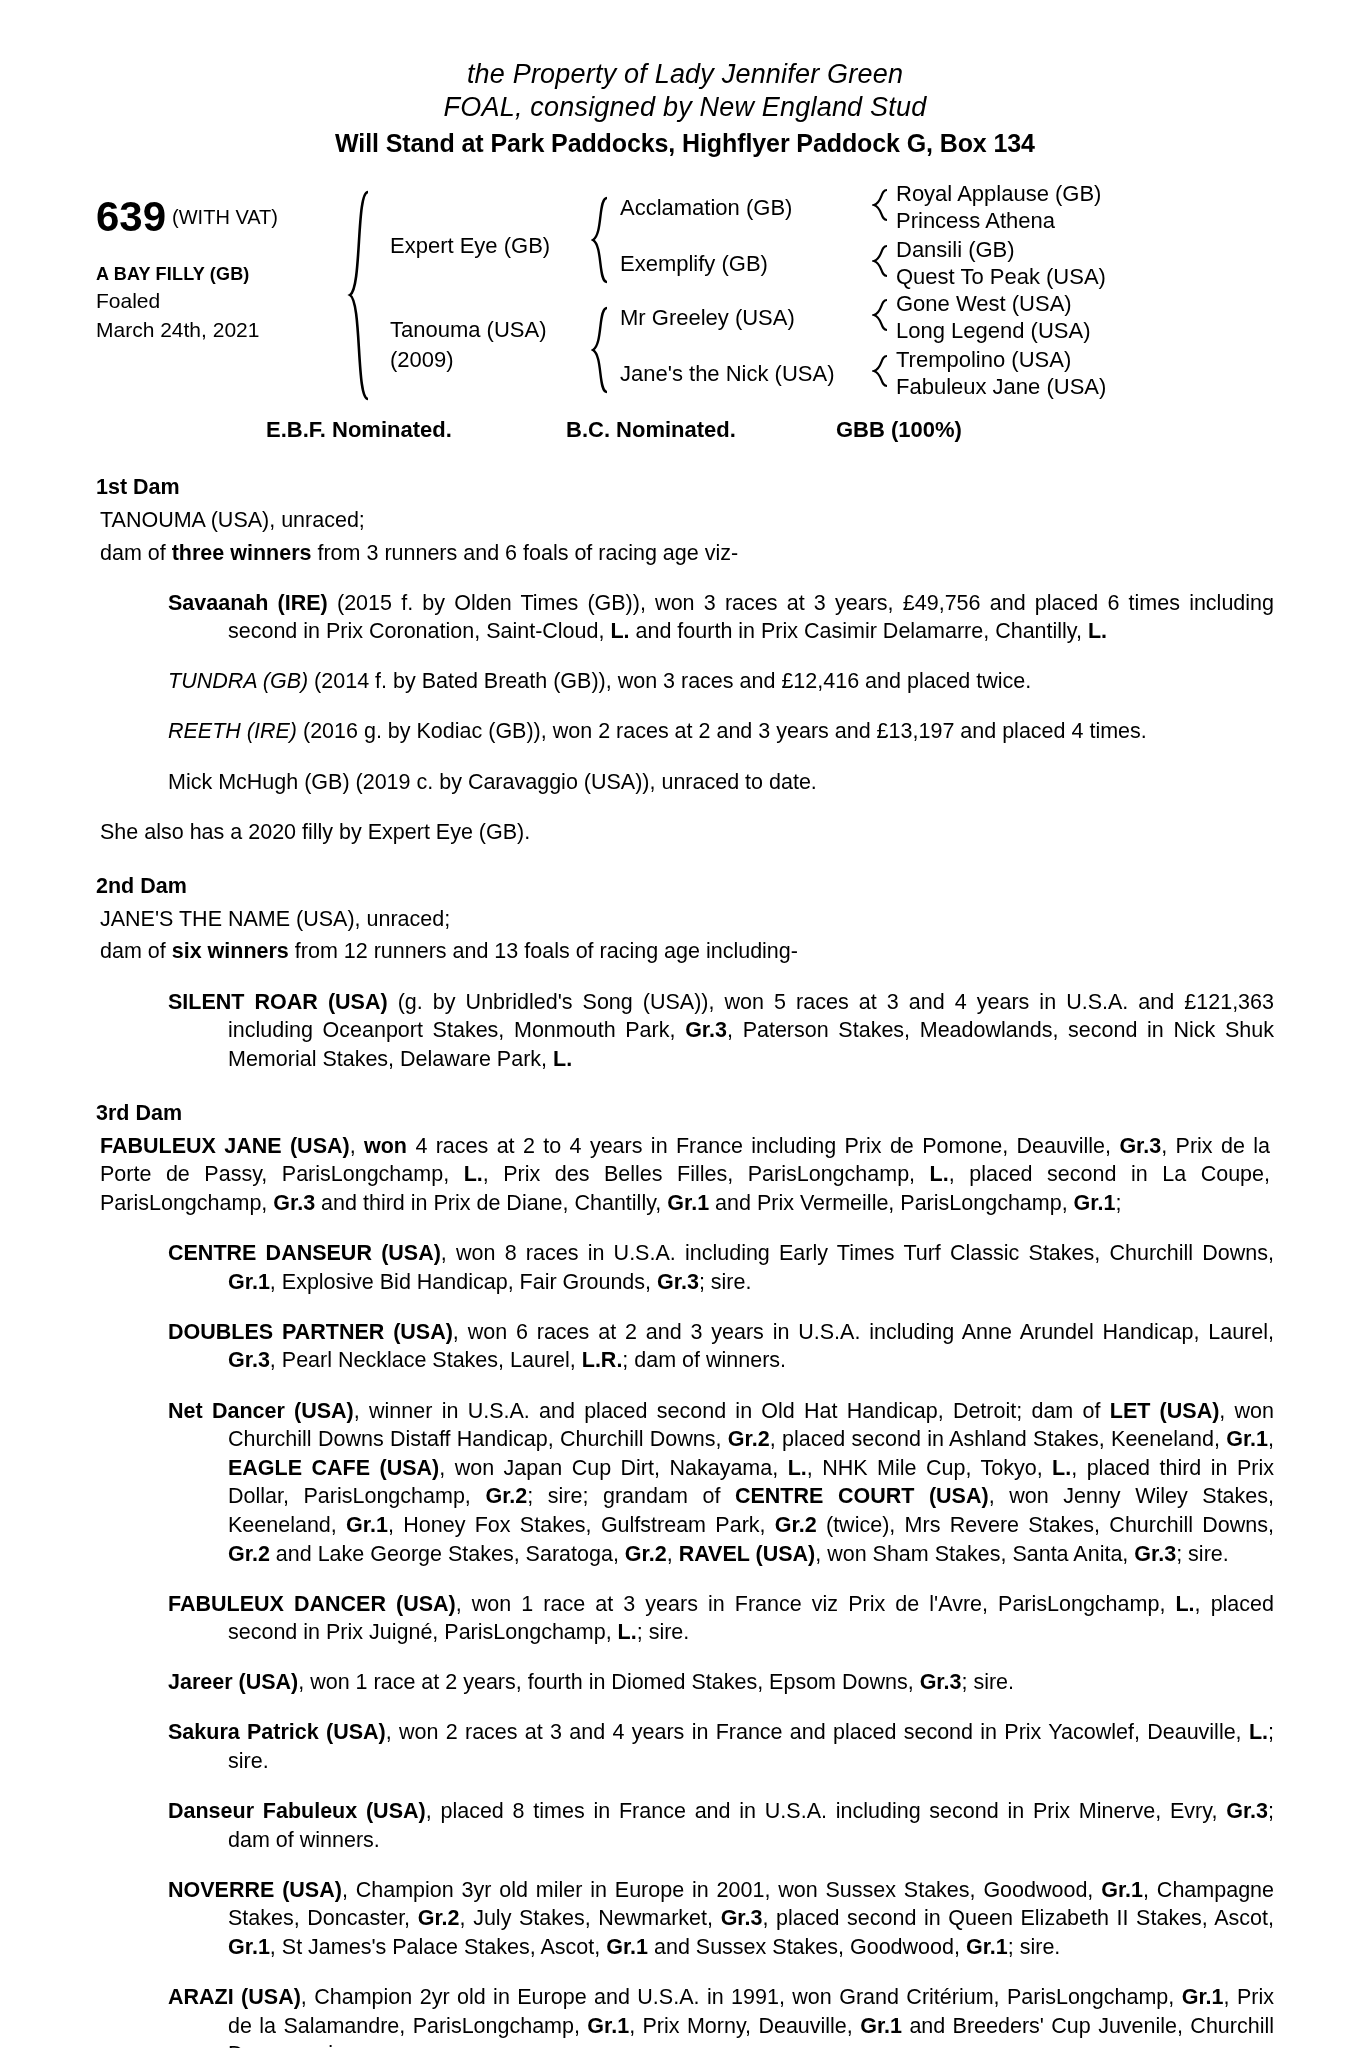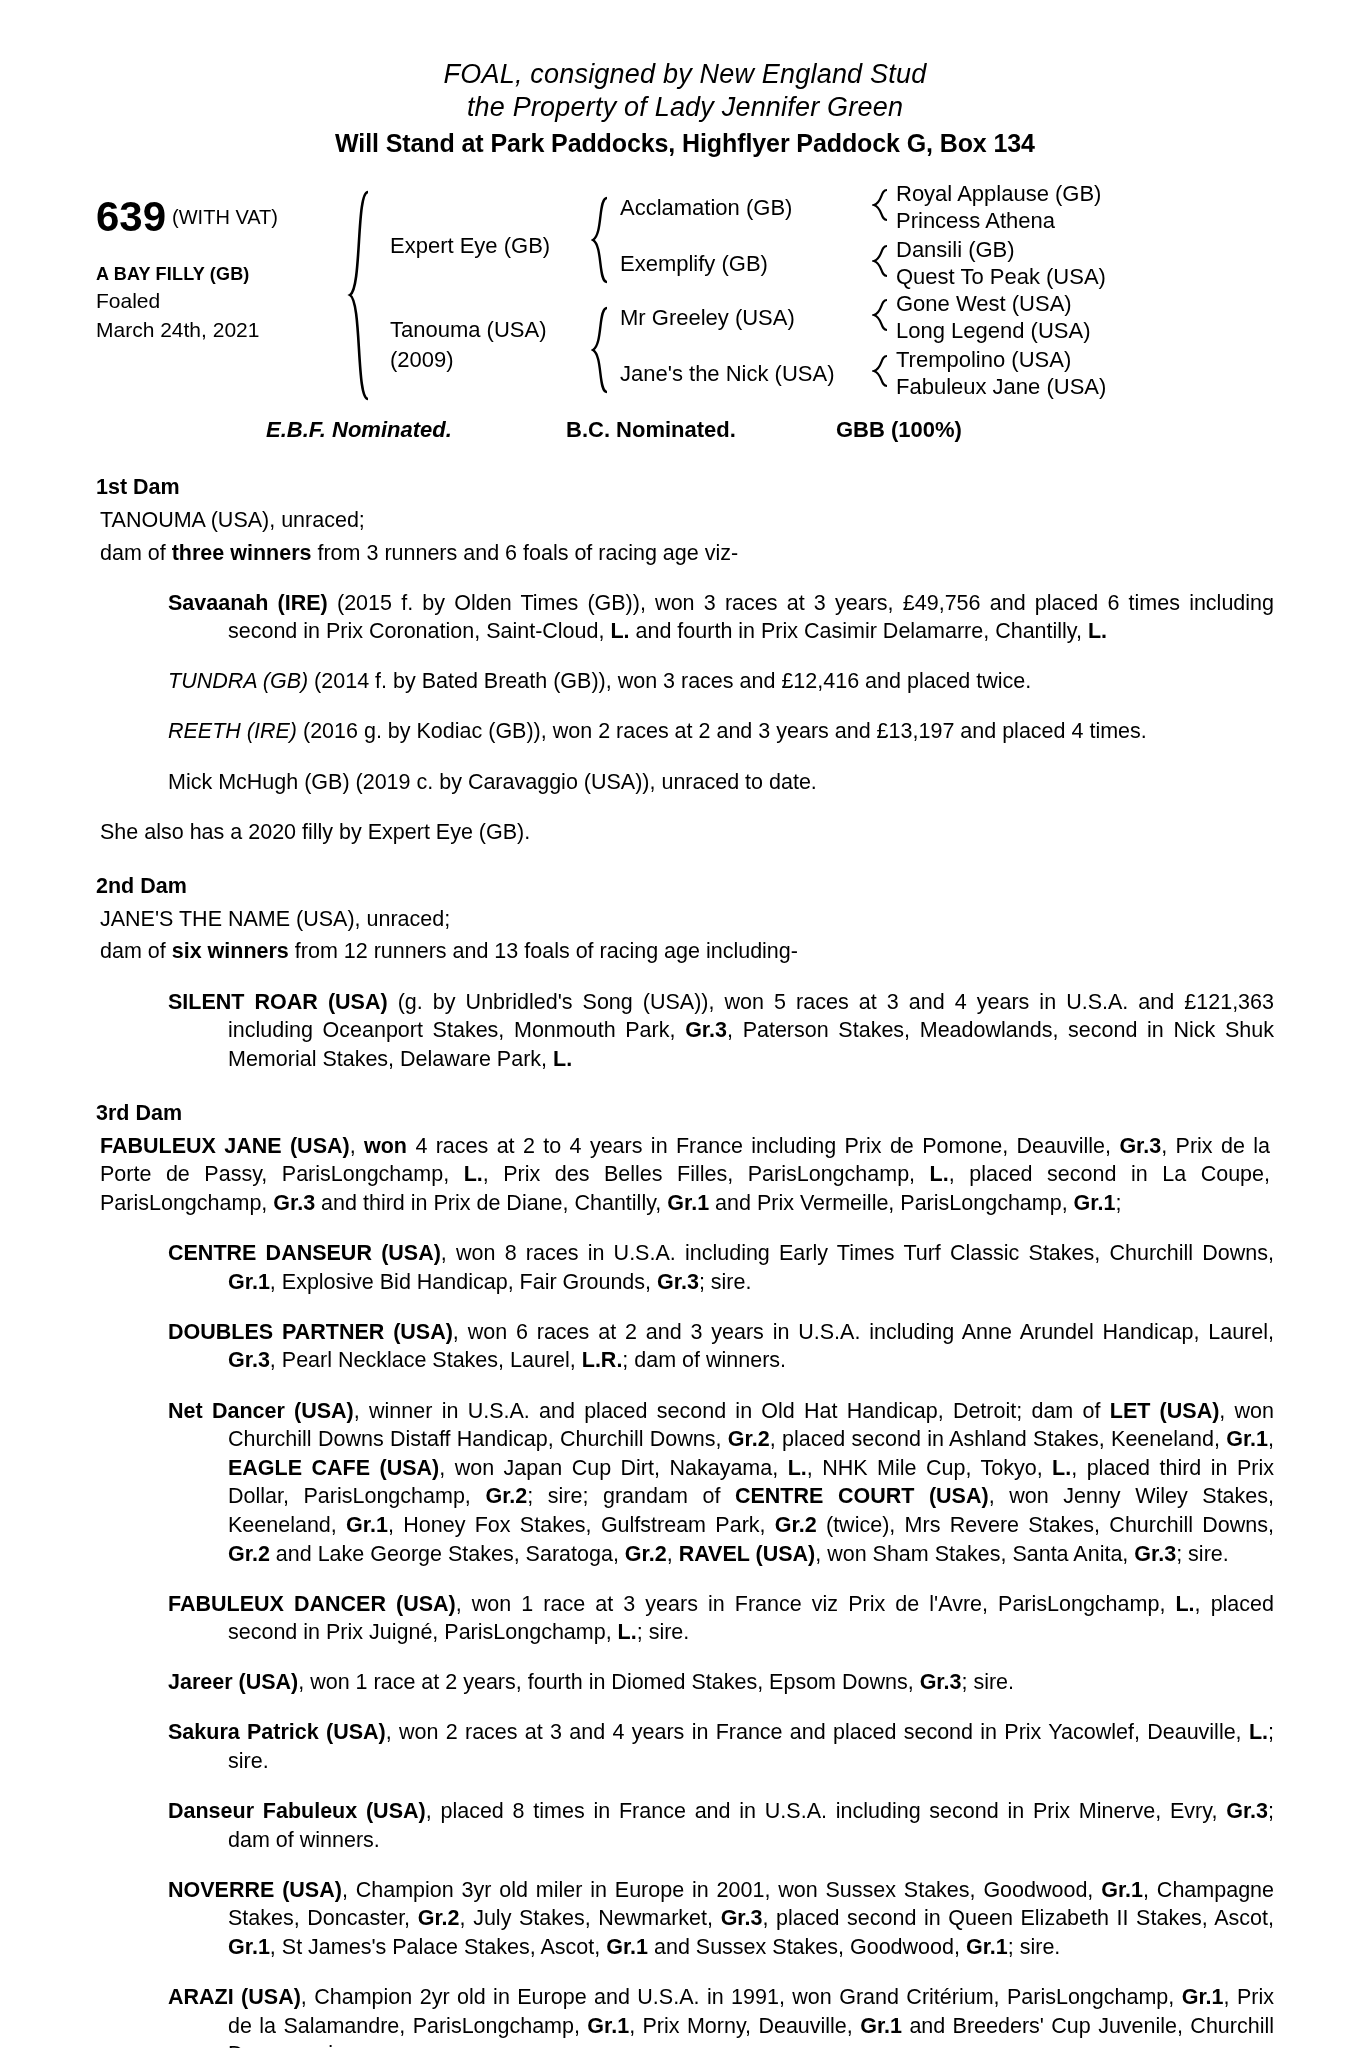--- a/index.html
+++ b/index.html
@@ -106,21 +106,21 @@
   }
 
   
   .noms {
     margin-top: 14px;
     display: flex;
     font-weight: bold;
     font-size: 22px;
     padding-left: 170px;
   }
-  .noms span:nth-child(1) { width: 300px; font-style: italic; }
+  .noms span:nth-child(1) { width: 300px; }
   .noms span:nth-child(2) { width: 270px; }
 
   
   .body {
     margin-top: 30px;
     font-size: 21.5px;
     line-height: 1.33;
   }
   .sec-title {
     font-weight: bold;
@@ -139,22 +139,22 @@
   }
   b { font-weight: bold; }
   i { font-style: italic; }
 </style>
 </head>
 <body>
 
 <div class="page">
 
   <div class="hdr">
+    <div class="italic-line">the Property of Lady Jennifer Green</div>
     <div class="italic-line">FOAL, consigned by New England Stud</div>
-    <div class="italic-line">the Property of Lady Jennifer Green</div>
     <div class="bold-line">Will Stand at Park Paddocks, Highflyer Paddock G, Box 134</div>
   </div>
 
   <div class="ped">
 
     <div class="ped-left">
       <div class="lot-line">
         <span class="lot-no">639</span>
         <span class="lot-vat">(WITH VAT)</span>
       </div>

